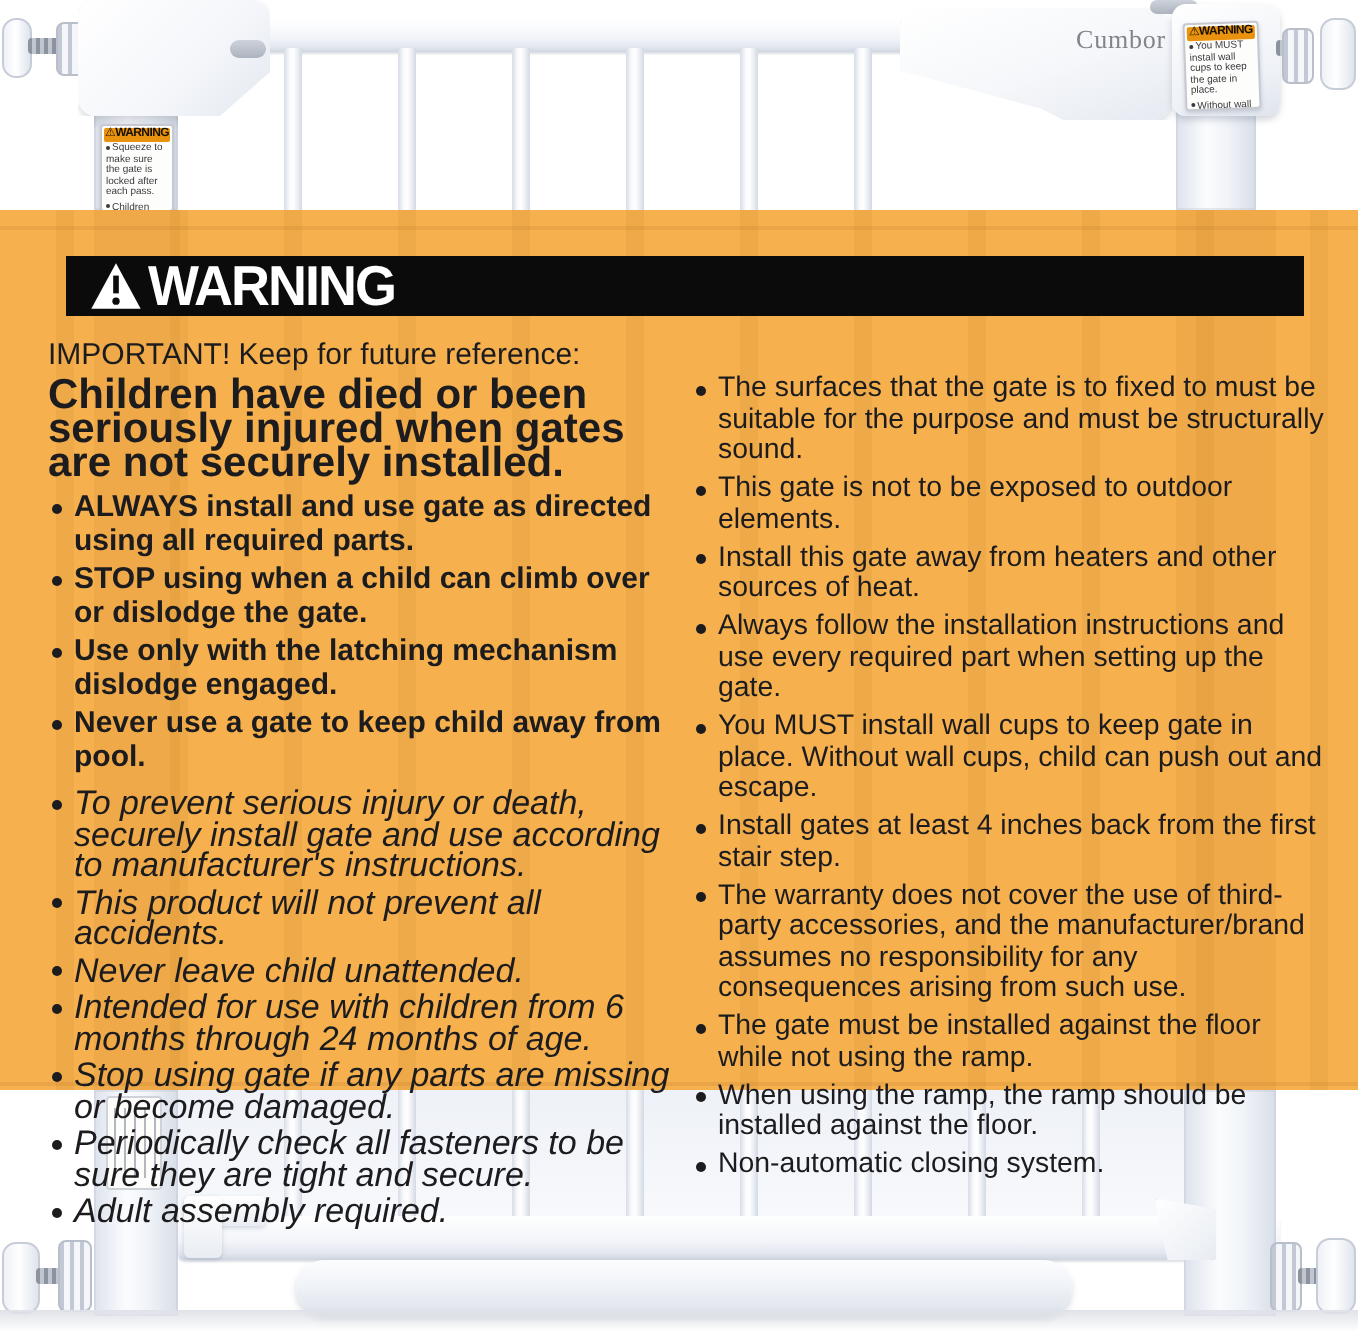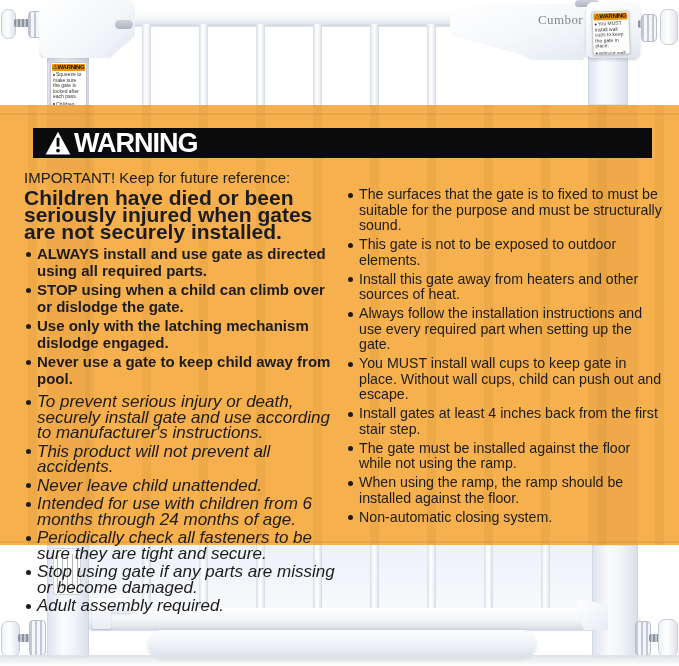--- a/index.html
+++ b/index.html
@@ -173,34 +173,35 @@
           <li>ALWAYS install and use gate as directed using all required parts.</li>
           <li>STOP using when a child can climb over or dislodge the gate.</li>
           <li>Use only with the latching mechanism dislodge engaged.</li>
           <li>Never use a gate to keep child away from pool.</li>
         </ul>
       <ul class="blist group2">
           <li>To prevent serious injury or death, securely install gate and use according to manufacturer's instructions.</li>
           <li>This product will not prevent all accidents.</li>
           <li>Never leave child unattended.</li>
           <li>Intended for use with children from 6 months through 24 months of age.</li>
+          <li>Stop using gate if any parts are missing or become damaged.</li>
           <li>Periodically check all fasteners to be sure they are tight and secure.</li>
-          <li>Stop using gate if any parts are missing or become damaged.</li>
           <li>Adult assembly required.</li>
         </ul>
     </div>
 
     <div class="abs col" style="left:346px;top:82px;width:318px">
       <ul class="blist rightcol">
           <li>The surfaces that the gate is to fixed to must be suitable for the purpose and must be structurally sound.</li>
           <li>This gate is not to be exposed to outdoor elements.</li>
           <li>Install this gate away from heaters and other sources of heat.</li>
           <li>Always follow the installation instructions and use every required part when setting up the gate.</li>
           <li>You MUST install wall cups to keep gate in place. Without wall cups, child can push out and escape.</li>
           <li>Install gates at least 4 inches back from the first stair step.</li>
+          <li>The warranty does not cover the use of third-party accessories, and the manufacturer/brand assumes no responsibility for any consequences arising from such use.</li>
           <li>The gate must be installed against the floor while not using the ramp.</li>
           <li>When using the ramp, the ramp should be installed against the floor.</li>
           <li>Non-automatic closing system.</li>
         </ul>
     </div>
   </div>
 
 </div>
 
 </body></html>

